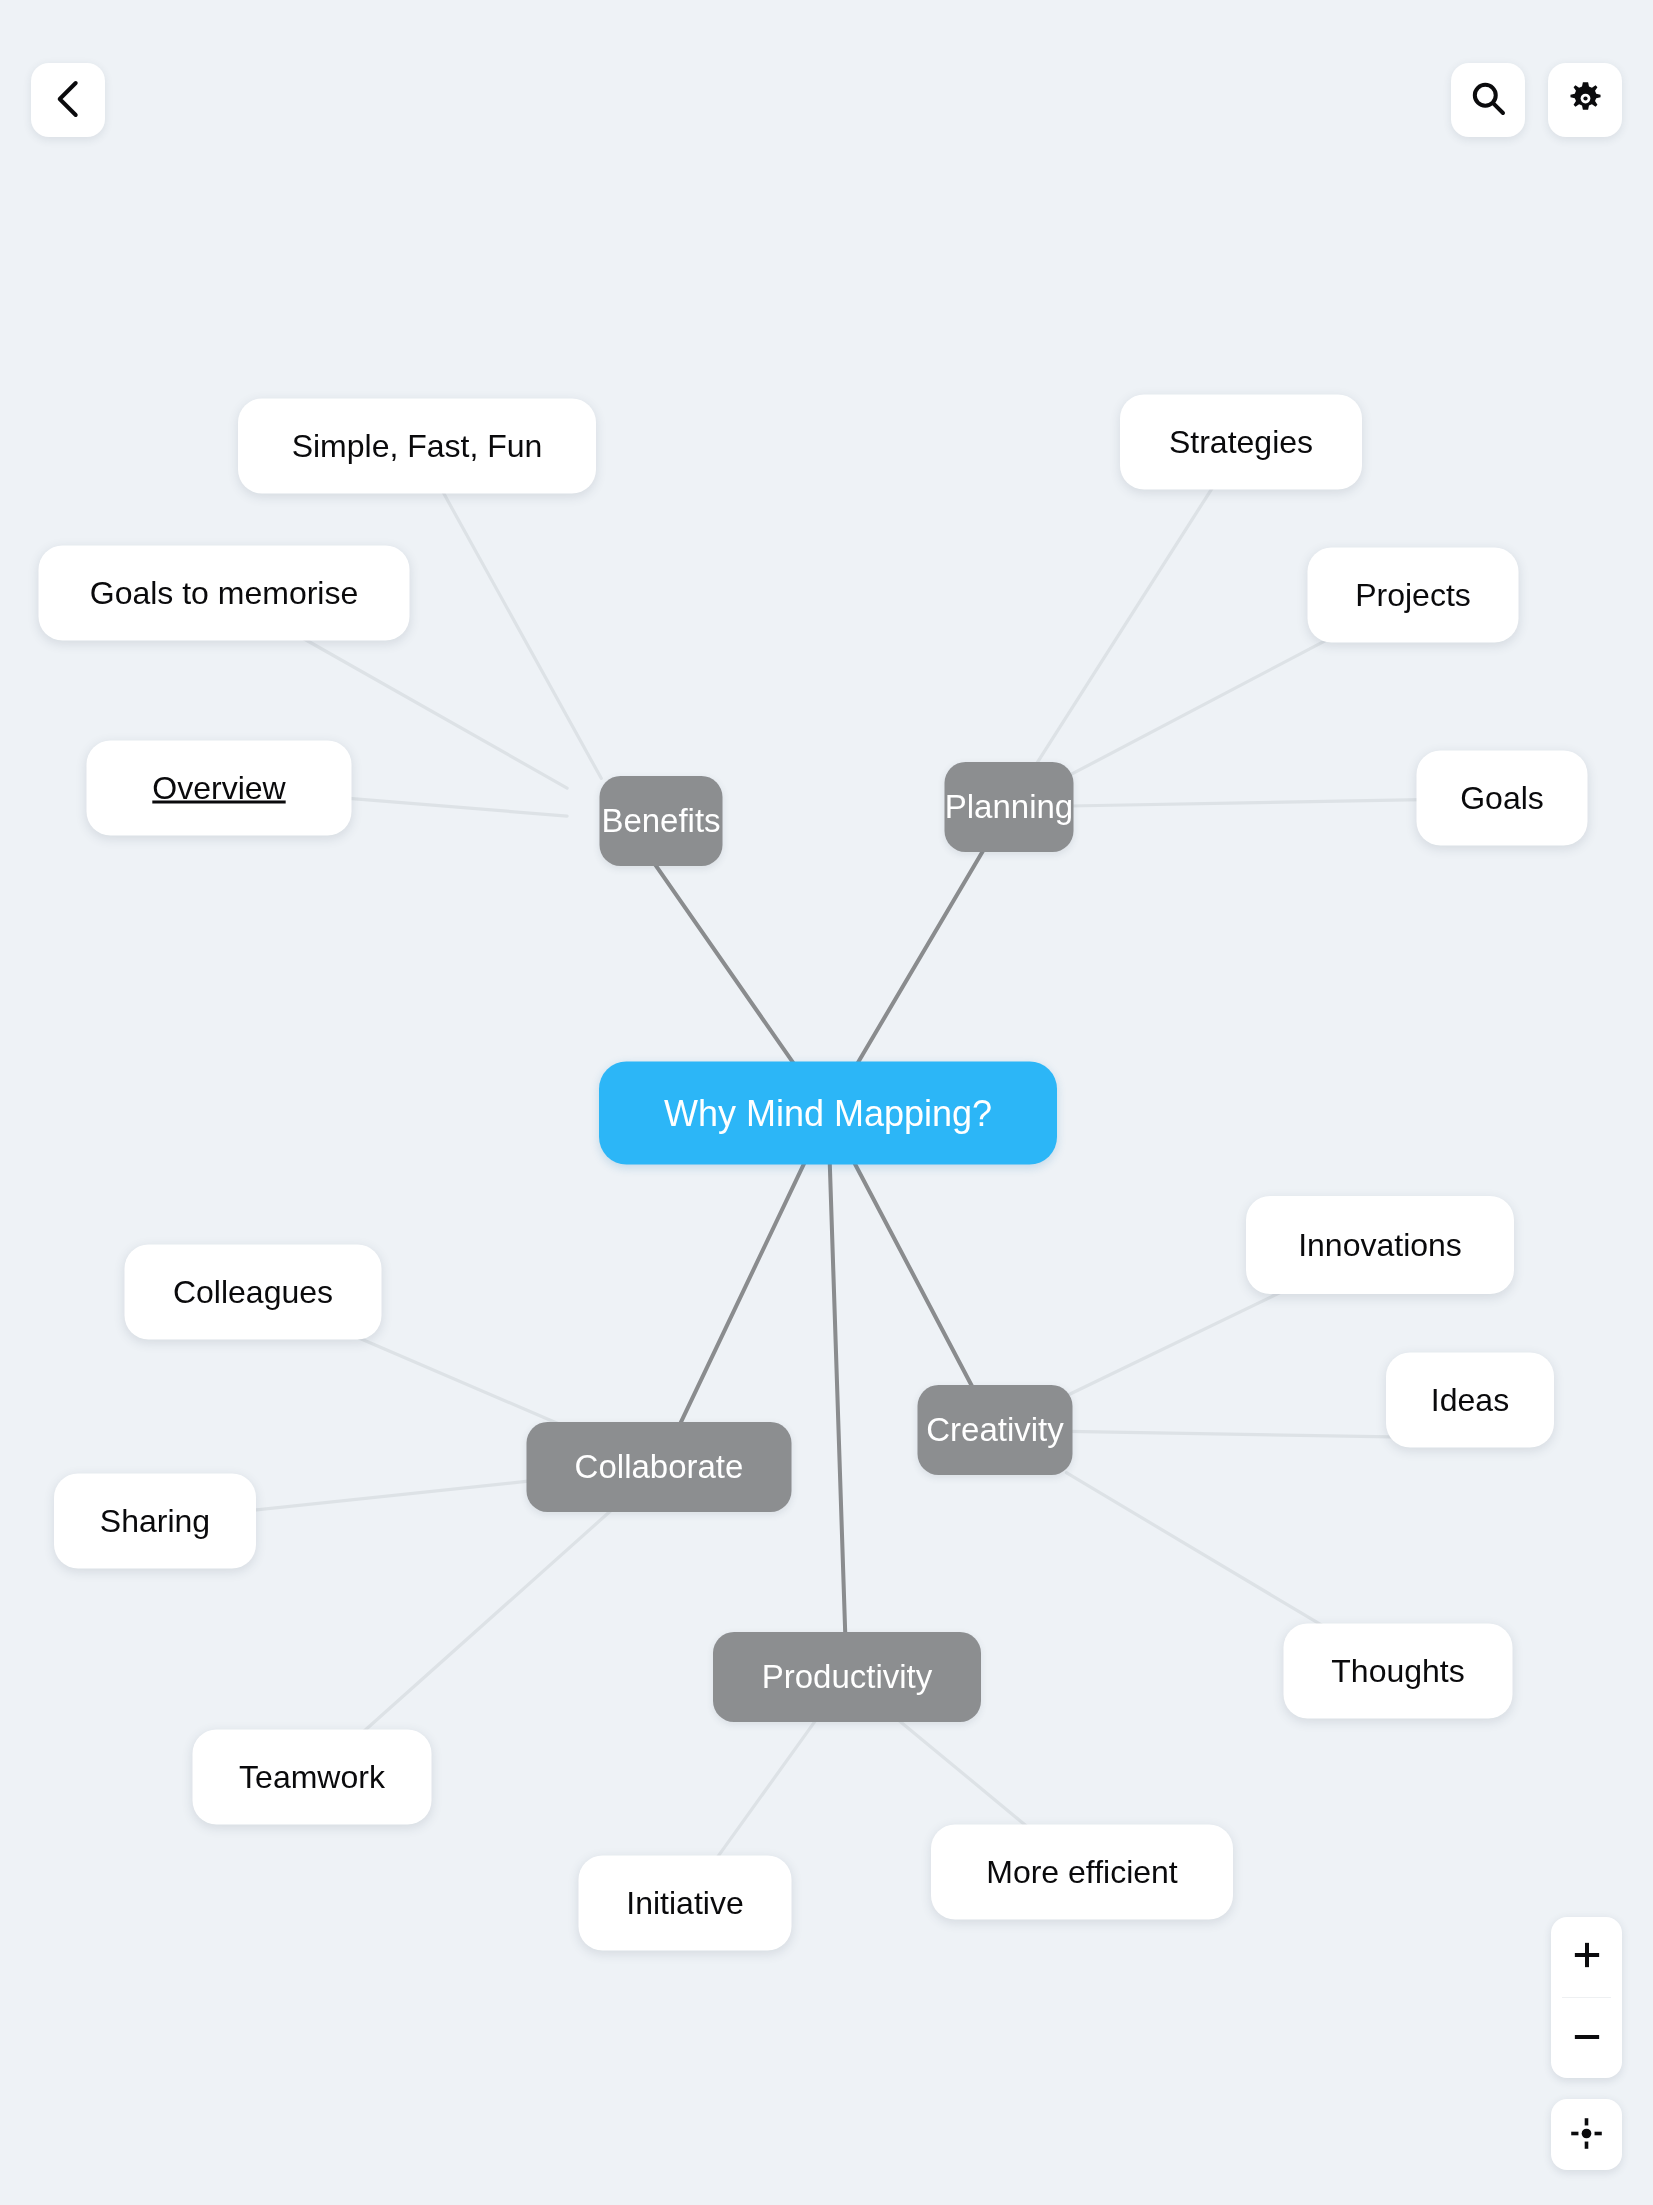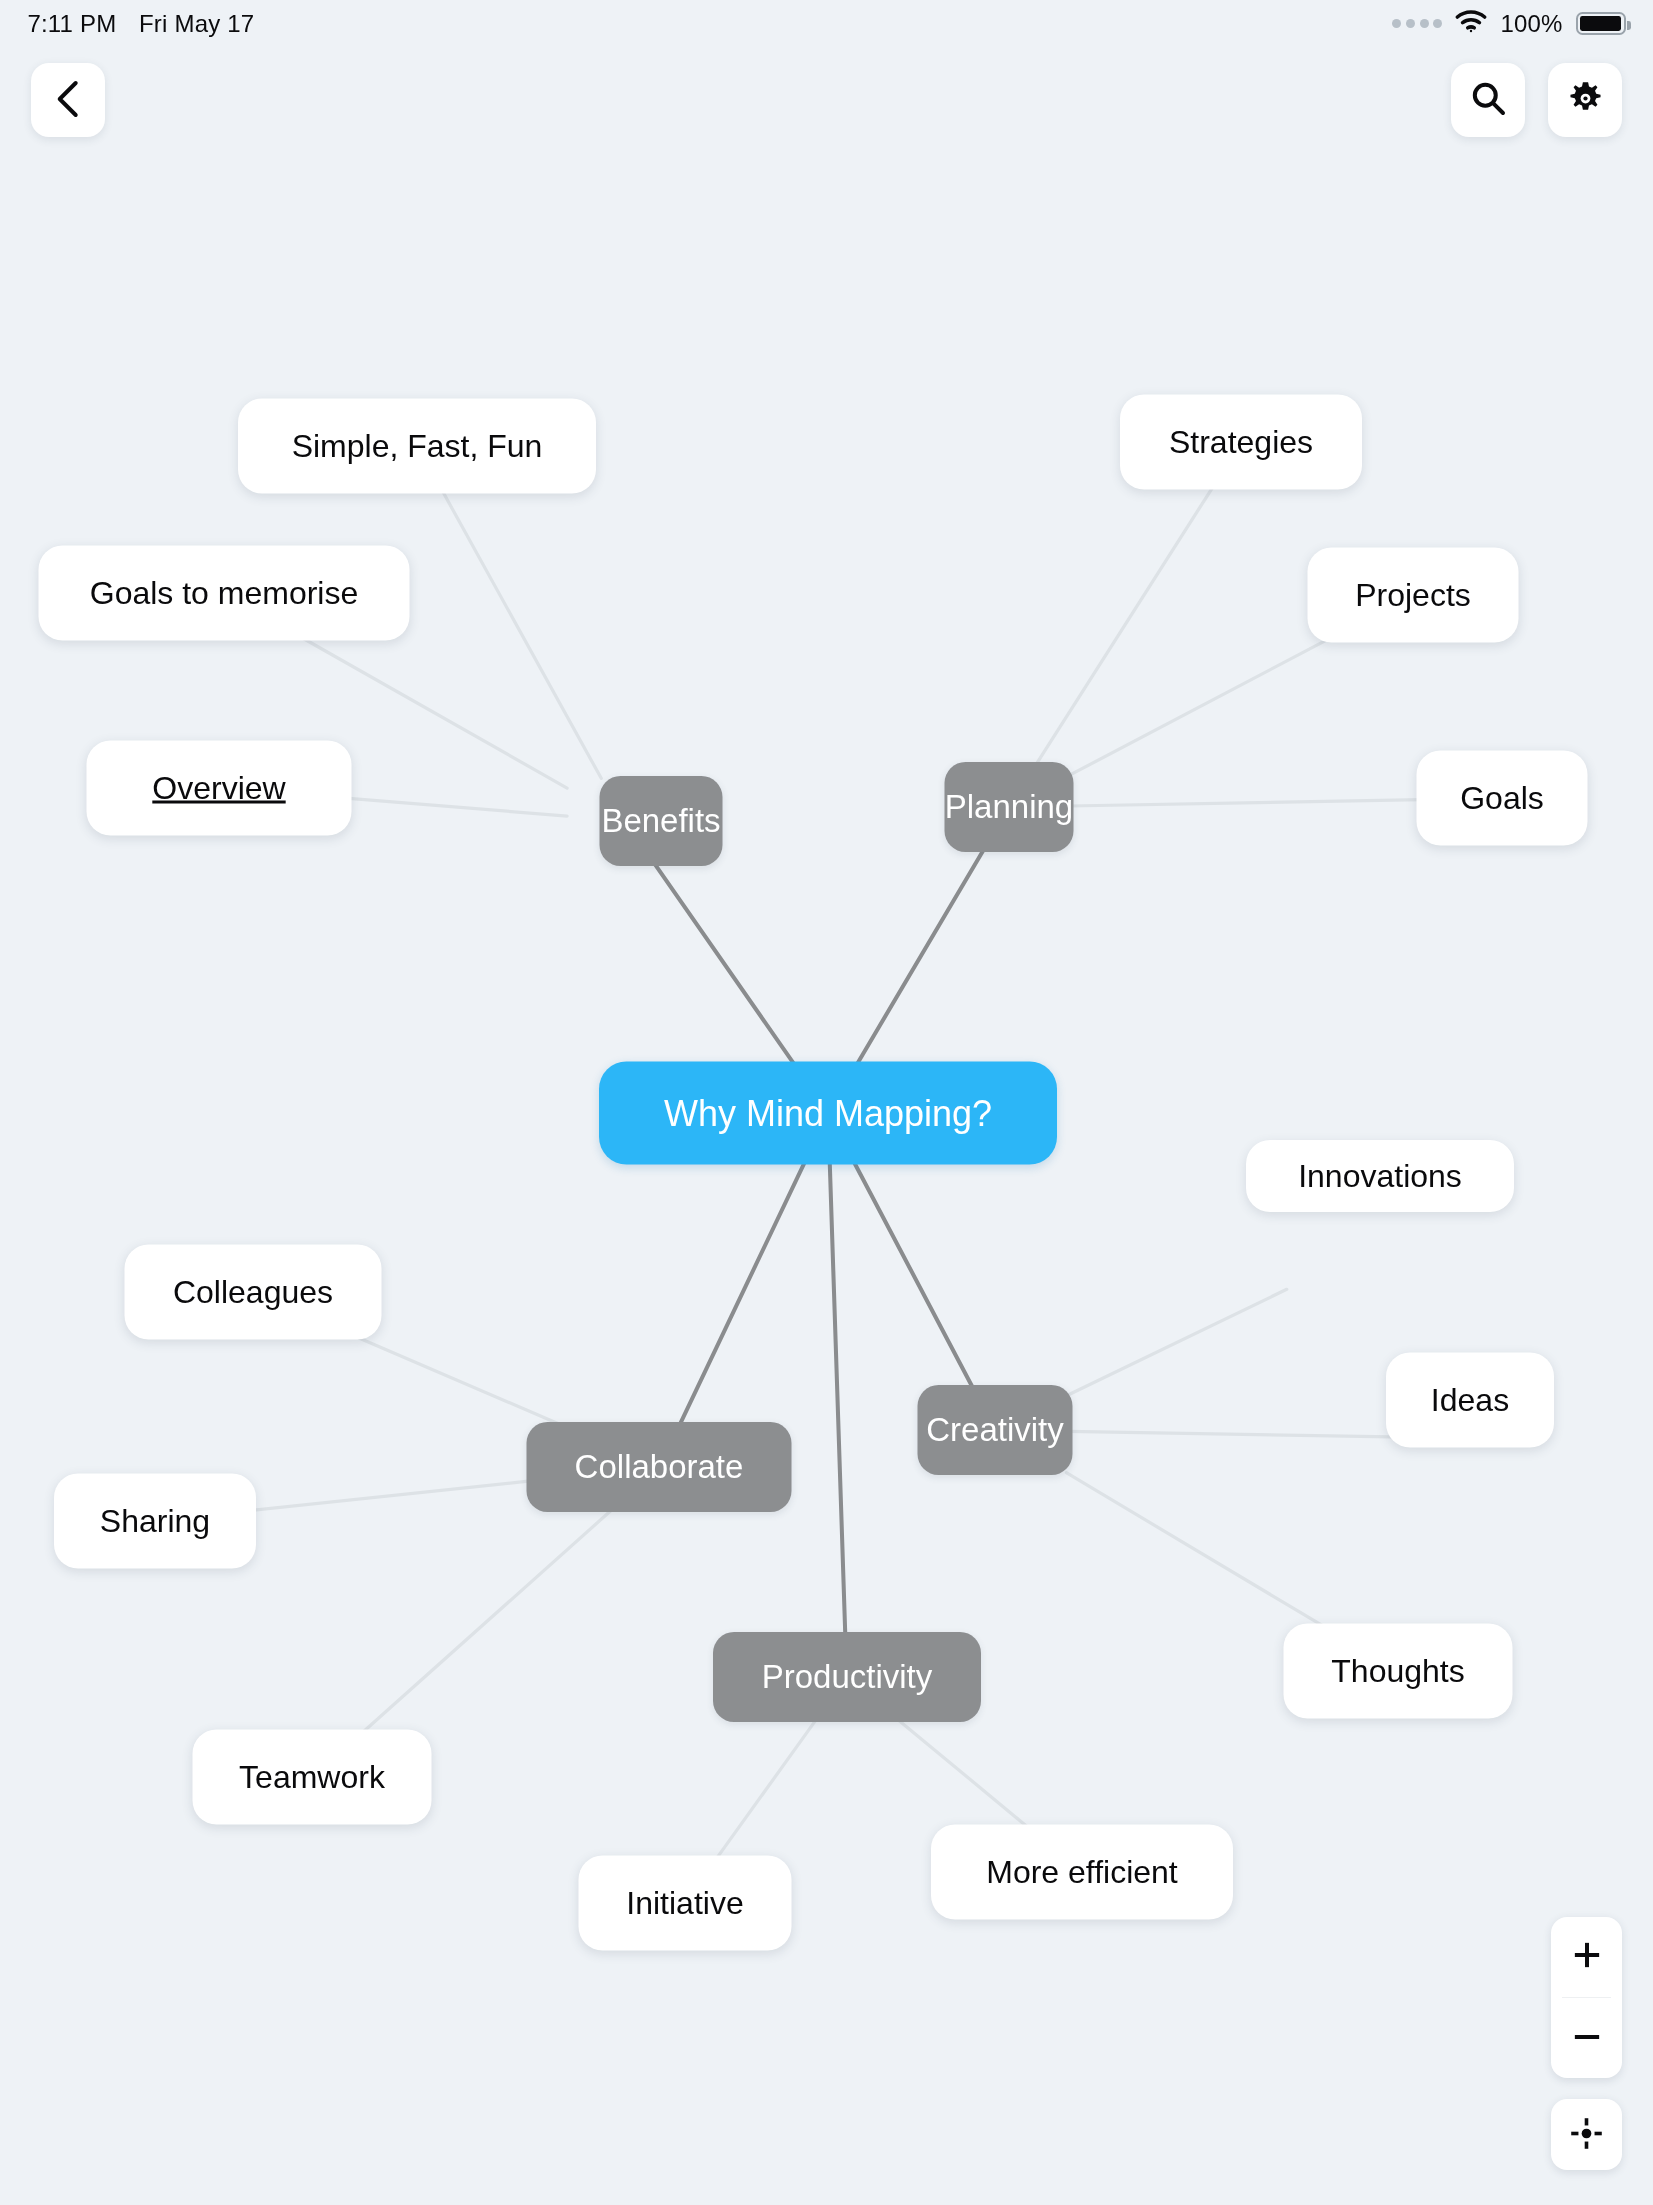--- a/index.html
+++ b/index.html
@@ -82,46 +82,20 @@
     background:#ffffff; border-radius:16px;
     box-shadow:0 2.4px 9px rgba(40,60,80,.12);
     display:flex; align-items:center; justify-content:center;
   }
 </style>
 </head>
 <body>
 
 <div id="stage">
 
-  <div id="status-bar">
-    <div id="status-left">
-      <span>7:11 PM</span>
-      <span>Fri May 17</span>
-    </div>
-    <div id="status-right">
-      <span class="sig-dots">
-        <i></i>
-          <i></i>
-          <i></i>
-          <i></i>
-      </span>
-      <span>
-        <svg width="32" height="24" viewBox="0 0 40 30">
-          <path d="M3 10 A26 26 0 0 1 37 10" stroke="#0b0b0d" stroke-width="4.5" fill="none" stroke-linecap="round"></path>
-          <path d="M9.5 17 A17 17 0 0 1 30.5 17" stroke="#0b0b0d" stroke-width="4.5" fill="none" stroke-linecap="round"></path>
-          <path d="M16 23.5 A8 8 0 0 1 24 23.5" stroke="#0b0b0d" stroke-width="4.5" fill="none" stroke-linecap="round"></path>
-          <circle cx="20" cy="27.5" r="1.5" fill="#0b0b0d"></circle>
-        </svg>
-      </span>
-      <span>100%</span>
-      <span class="battery">
-          <b></b>
-        </span>
-    </div>
-  </div>
 
   <div class="tool-btn" id="back-button">
     <span>
       <svg width="29" height="40" viewBox="0 0 36 50">
         <polyline points="27,5 7,25 27,45" fill="none" stroke="#0b0b0d" stroke-width="5" stroke-linecap="round" stroke-linejoin="round"></polyline>
       </svg>
     </span>
   </div>
   <div class="tool-btn" id="search-button">
     <span>
@@ -183,21 +157,21 @@
         </div>
         <div class="node leaf" style="left: 1413px; top: 595px; width: 211px; height: 95px;">
           <span>Projects</span>
         </div>
         <div class="node leaf" style="left: 1502px; top: 798px; width: 171px; height: 95px;">
           <span>Goals</span>
         </div>
         <div class="node branch" style="left: 1009px; top: 807px; width: 129px; height: 90px;">
           <span>Planning</span>
         </div>
-        <div class="node leaf" style="left: 1380px; top: 1176px; width: 268px; height: 72px;">
+        <div class="node leaf" style="left: 1380px; top: 1245px; width: 268px; height: 98px;">
           <span>Innovations</span>
         </div>
         <div class="node leaf" style="left: 1470px; top: 1400px; width: 168px; height: 95px;">
           <span>Ideas</span>
         </div>
         <div class="node leaf" style="left: 1398px; top: 1671px; width: 229px; height: 95px;">
           <span>Thoughts</span>
         </div>
         <div class="node branch" style="left: 995px; top: 1430px; width: 155px; height: 90px;">
           <span>Creativity</span>

